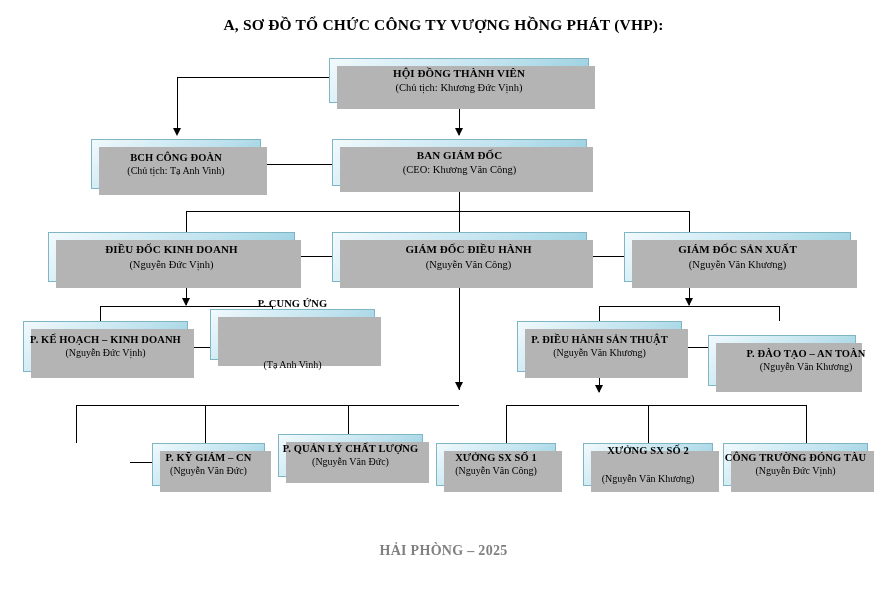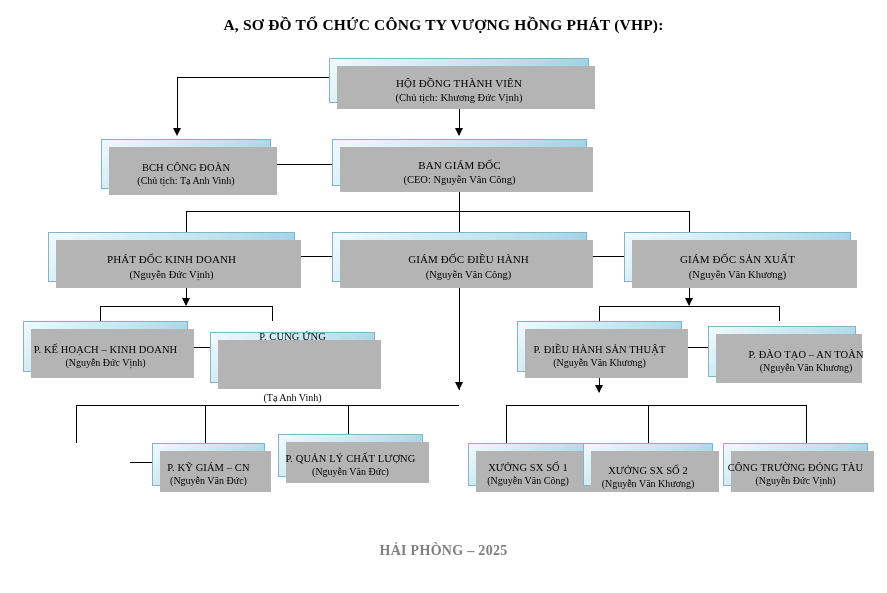--- a/index.html
+++ b/index.html
@@ -66,25 +66,24 @@
     content: "";
     position: absolute;
     left: 7px;
     top: 7px;
     width: 100%;
     height: 100%;
     background: #b4b4b4;
     z-index: -1;
   }
   .node .nm {
-    font-weight: normal;
+    font-weight: bold;
     font-size: 10.5px;
     letter-spacing: 0.1px;
     white-space: nowrap;
-    margin-top: 20px;
   }
   .node .ps {
     font-size: 10px;
     margin-top: 1px;
     white-space: nowrap;
   }
 
   .node.lg .nm { font-size: 11px; }
   .node.lg .ps { font-size: 10.5px; }
 
@@ -163,77 +162,77 @@
   <div class="ln h" style="left:506px; top:405px; width:300px;"></div>
   <div class="ln v" style="left:506px; top:405px; height:38px;"></div>
   <div class="ln v" style="left:648px; top:405px; height:38px;"></div>
   <div class="ln v" style="left:806px; top:405px; height:38px;"></div>
 
   <div class="node lg" style="left:329px; top:58px; width:260px; height:45px;">
     <div class="nm">HỘI ĐỒNG THÀNH VIÊN</div>
     <div class="ps">(Chủ tịch: Khương Đức Vịnh)</div>
   </div>
 
-  <div class="node" style="left:101px; top:139px; width:170px; height:50px;">
+  <div class="node" style="left:91px; top:139px; width:170px; height:50px;">
     <div class="nm">BCH CÔNG ĐOÀN</div>
     <div class="ps">(Chủ tịch: Tạ Anh Vinh)</div>
   </div>
 
   <div class="node lg" style="left:332px; top:139px; width:255px; height:47px;">
     <div class="nm">BAN GIÁM ĐỐC</div>
-    <div class="ps">(CEO: Nguyễn Văn Công)</div>
+    <div class="ps">(CEO: Khương Văn Công)</div>
   </div>
 
   <div class="node lg" style="left:48px; top:232px; width:247px; height:50px;">
-    <div class="nm">PHÁT ĐỐC KINH DOANH</div>
+    <div class="nm">ĐIỀU ĐỐC KINH DOANH</div>
     <div class="ps">(Nguyễn Đức Vịnh)</div>
   </div>
 
   <div class="node lg" style="left:332px; top:232px; width:255px; height:50px;padding-left:18px;">
     <div class="nm">GIÁM ĐỐC ĐIỀU HÀNH</div>
     <div class="ps">(Nguyễn Văn Công)</div>
   </div>
 
   <div class="node lg" style="left:624px; top:232px; width:227px; height:50px;">
     <div class="nm">GIÁM ĐỐC SẢN XUẤT</div>
     <div class="ps">(Nguyễn Văn Khương)</div>
   </div>
 
   <div class="node" style="left:23px; top:321px; width:165px; height:51px;">
     <div class="nm">P. KẾ HOẠCH – KINH DOANH</div>
     <div class="ps">(Nguyễn Đức Vịnh)</div>
   </div>
 
-  <div class="node" style="left:210px; top:332px; width:165px; height:51px;gap:48px;">
+  <div class="node" style="left:210px; top:309px; width:165px; height:51px;gap:48px;">
     <div class="nm">P. CUNG ỨNG</div>
     <div class="ps">(Tạ Anh Vinh)</div>
   </div>
 
   <div class="node" style="left:517px; top:321px; width:165px; height:51px;">
     <div class="nm">P. ĐIỀU HÀNH SẢN THUẬT</div>
     <div class="ps">(Nguyễn Văn Khương)</div>
   </div>
 
-  <div class="node" style="left:708px; top:326px; width:148px; height:51px;padding-left:48px;">
+  <div class="node" style="left:708px; top:335px; width:148px; height:51px;padding-left:48px;">
     <div class="nm">P. ĐÀO TẠO – AN TOÀN</div>
     <div class="ps">(Nguyễn Văn Khương)</div>
   </div>
 
 
   <div class="node" style="left:152px; top:443px; width:113px; height:43px;">
     <div class="nm">P. KỸ GIÁM – CN</div>
     <div class="ps">(Nguyễn Văn Đức)</div>
   </div>
 
   <div class="node" style="left:278px; top:434px; width:145px; height:43px;">
     <div class="nm">P. QUẢN LÝ CHẤT LƯỢNG</div>
     <div class="ps">(Nguyễn Văn Đức)</div>
   </div>
 
-  <div class="node" style="left:468px; top:443px; width:120px; height:43px;">
+  <div class="node" style="left:436px; top:443px; width:120px; height:43px;">
     <div class="nm">XƯỞNG SX SỐ 1</div>
     <div class="ps">(Nguyễn Văn Công)</div>
   </div>
 
   <div class="node" style="left:583px; top:443px; width:130px; height:43px;justify-content:space-between;">
     <div class="nm">XƯỞNG SX SỐ 2</div>
     <div class="ps">(Nguyễn Văn Khương)</div>
   </div>
 
   <div class="node" style="left:723px; top:443px; width:145px; height:43px;">

